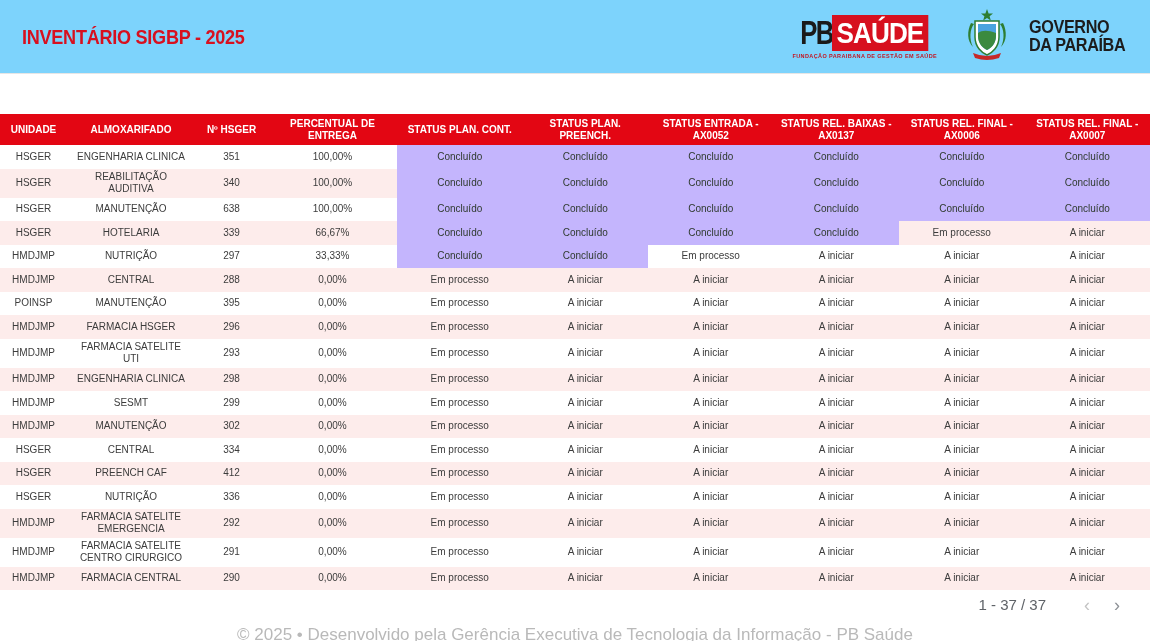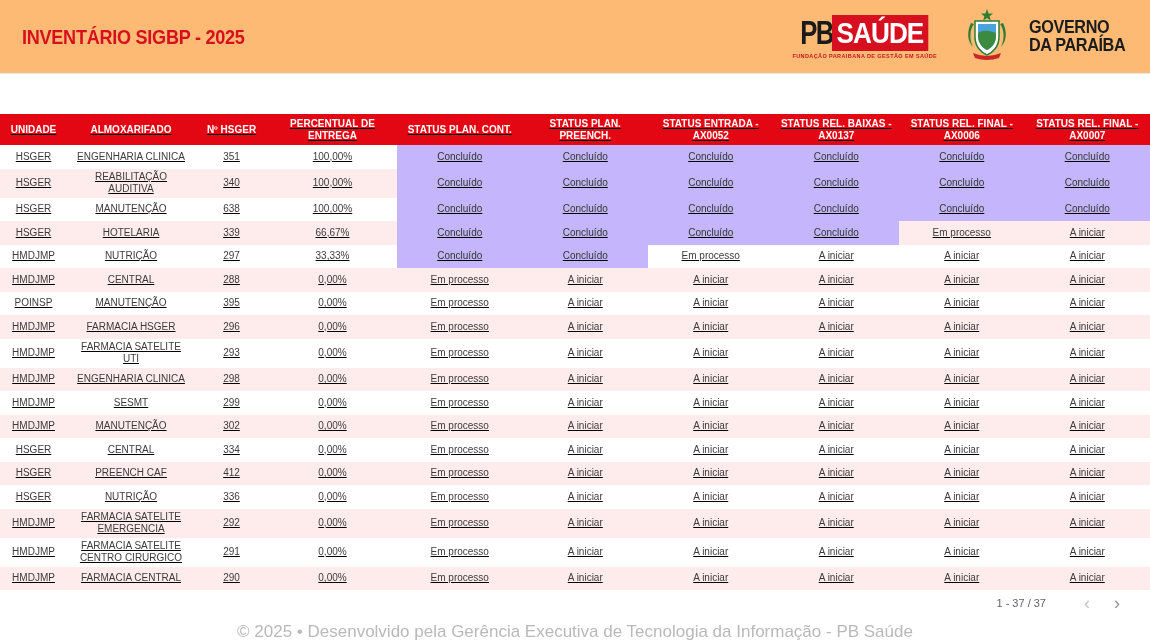--- a/index.html
+++ b/index.html
@@ -1,20 +1,20 @@
 <!DOCTYPE html>
 <html><head>
 <meta charset="utf-8">
 <style>
   * { margin:0; padding:0; box-sizing:border-box; }
   html,body { width:1150px; height:641px; overflow:hidden; background:#ffffff;
               font-family:"Liberation Sans", sans-serif; }
 
   
-  .topbar { height:74px; background:#fdba74; border-bottom:1px solid #e6e6e6;
+  .topbar { height:74px; background:#7dd3fc; border-bottom:1px solid #e6e6e6;
             display:flex; align-items:center; justify-content:space-between;
             padding:0 14px 0 22px; }
   .page-title { color:#d7101f; font-size:21px; font-weight:bold;
                 letter-spacing:-0.3px; transform:scaleX(0.86); transform-origin:left center;
                 white-space:nowrap; }
   .logos { display:flex; align-items:center; gap:26px; }
 
   
   .pbsaude { display:flex; flex-direction:column; align-items:center; }
   .pbsaude-main { display:flex; align-items:stretch; }
@@ -27,35 +27,35 @@
             margin-top:2px; white-space:nowrap; }
 
   
   .governo { display:flex; align-items:center; gap:20px; }
   .gov-text { font-size:18px; font-weight:bold; color:#1c1c1c; line-height:0.95;
               transform:scaleX(0.9); transform-origin:left center; letter-spacing:-0.4px; }
 
   
   .table-wrap { margin-top:40px; }
   .thead, .trow { display:grid;
-      grid-template-columns:67px 128px 73px 129px repeat(6, 1fr); width:1150px;text-decoration:underline; }
+      grid-template-columns:67px 128px 73px 129px repeat(6, 1fr); width:1150px; }
   .thead { background:#e30613; min-height:31px; align-items:center; }
   .hcell { color:#ffffff; font-size:10px; font-weight:bold; text-align:center;
            line-height:1.15; padding:3px 6px; cursor:pointer; }
   .trow { background:#ffffff; }
   .trow.alt { background:#fdeceb; }
   .cell { font-size:10px; color:#3c3c3c; text-align:center; min-height:23.5px;
           display:flex; align-items:center; justify-content:center;
           padding:2px 6px; line-height:1.25; }
   .cell.done { background:#c4b5fd; color:#2f3a2f; }
 
   
   .pagination { display:flex; justify-content:flex-end; align-items:center;
                 gap:0; padding:6px 18px 0 0; }
-  .page-range { font-size:11px; color:#5f6368; margin-right:26px; }
+  .page-range { font-size:15px; color:#5f6368; margin-right:26px; }
   .chev { font-size:18px; line-height:14px; width:30px; text-align:center;
           cursor:pointer; user-select:none; }
   .chev.prev { color:#c3c3c3; }
   .chev.next { color:#8d9196; }
   .footer { text-align:center; color:#b9b9b9; font-size:17px; margin-top:12px; }
 </style>
 </head>
 <body>
 
 <div class="topbar">

